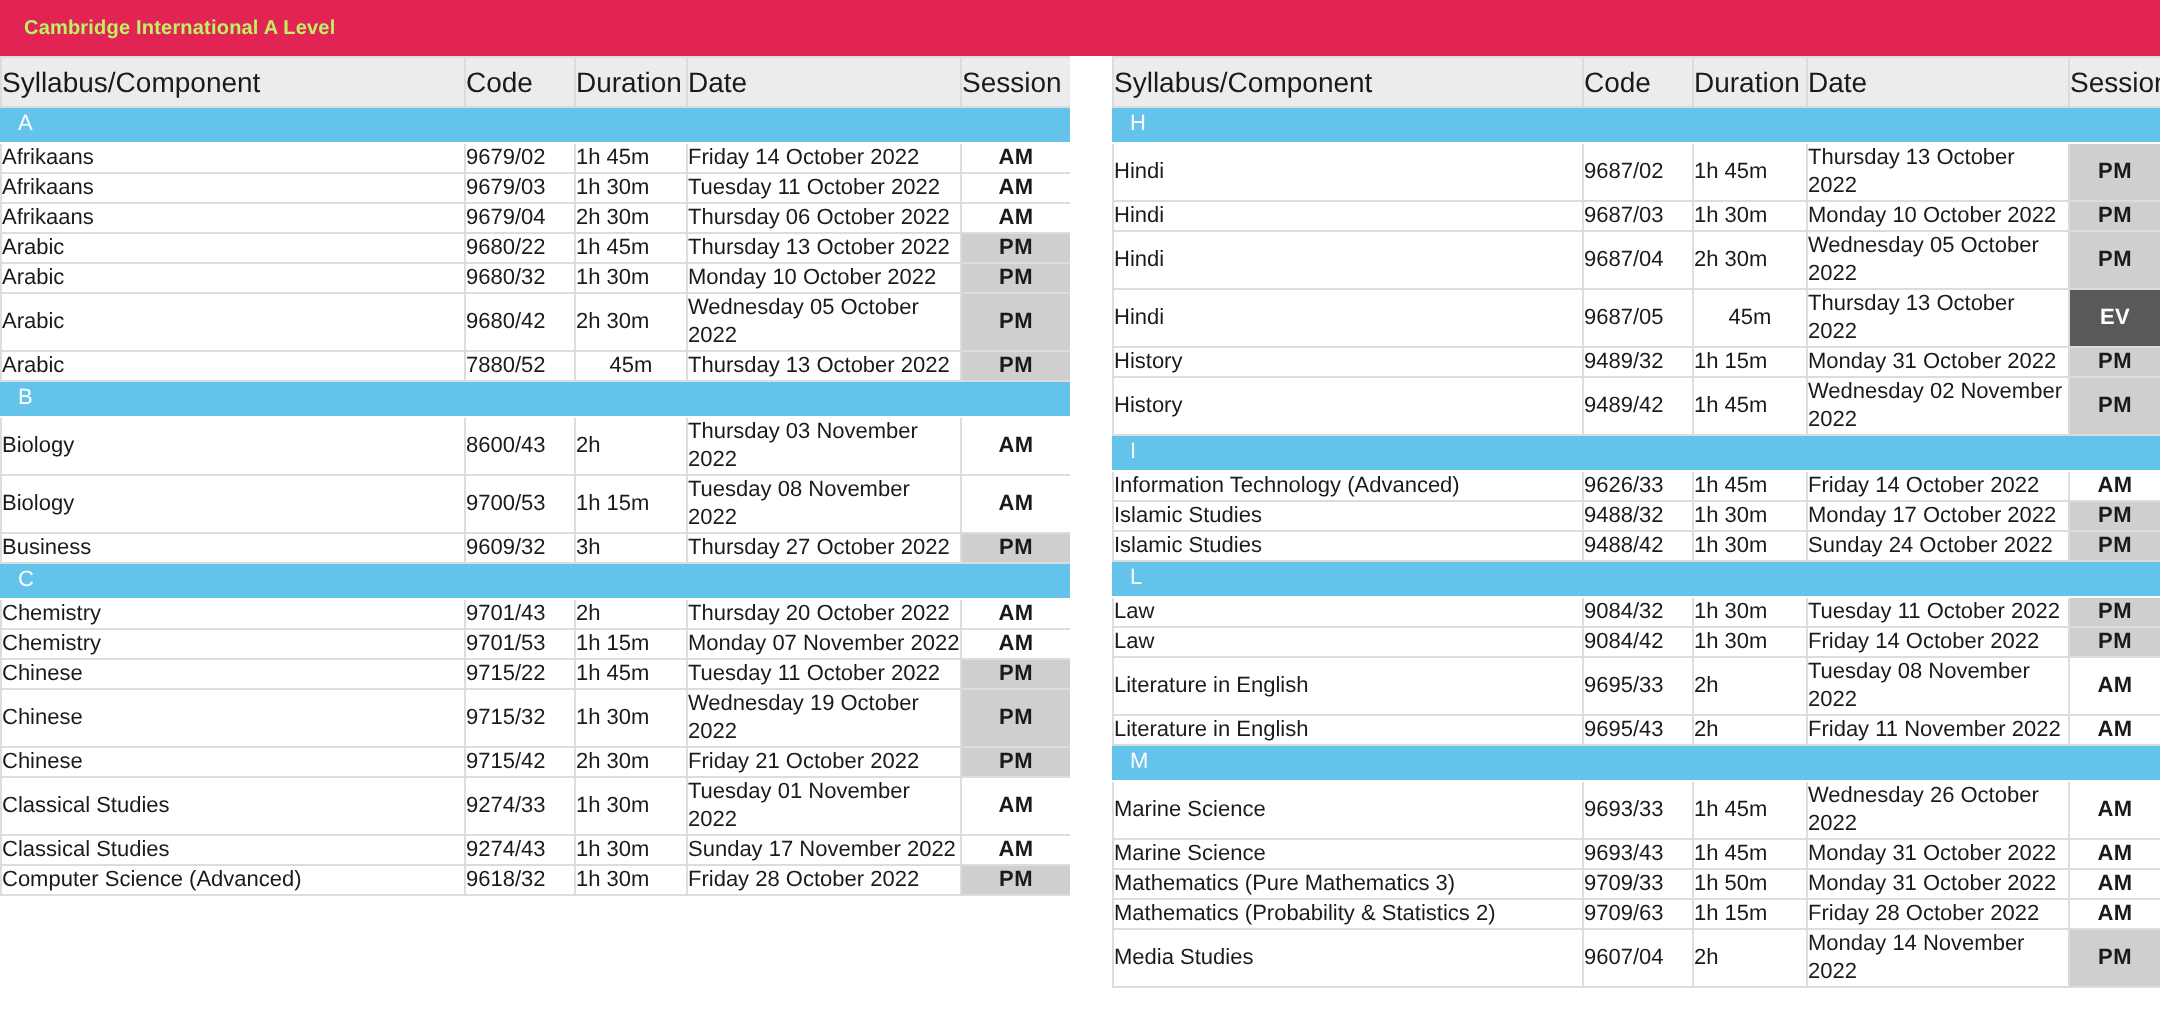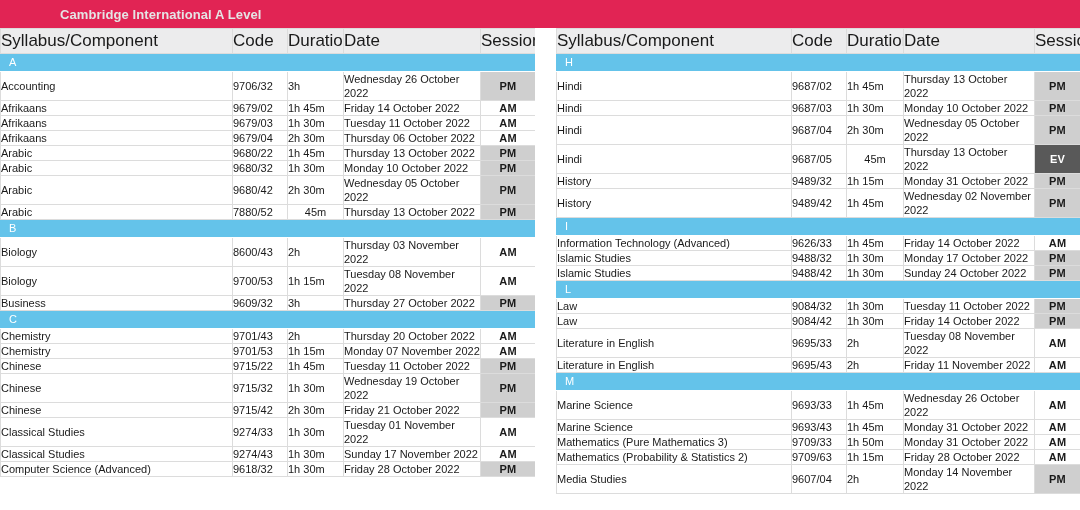--- a/index.html
+++ b/index.html
@@ -26,26 +26,25 @@
 
   
   .banner {
     height: 28px;
     background: #e12454;
     display: flex;
     align-items: center;
     padding: 0 12px;
   }
   .banner-title {
-    color: #e5e5e5;
-    font-size: 13px;
+    color: #bef264;
+    font-size: 10px;
     font-weight: bold;
     letter-spacing: 0.1px;
     white-space: nowrap;
-    margin-left: 48px;
   }
 
   
   .columns {
     display: flex;
     align-items: flex-start;
     height: 482px;
     overflow: hidden;
   }
   .col {
@@ -64,21 +63,21 @@
   table.sched td, table.sched th {
     border: 1px solid #dcdcdc;
     padding: 0;
   }
 
   
   thead th {
     background: #ececed;
     font-weight: normal;
     text-align: left;
-    font-size: 17px;
+    font-size: 14px;
     color: #1a1a1a;
     height: 25px;
     padding: 4px 7px;
     vertical-align: middle;
     border-top: none;
     border-bottom: 1px solid #d4d4d4;
     white-space: nowrap;
     overflow: hidden;
   }
 
@@ -164,27 +163,20 @@
             <th>Duration</th>
             <th>Date</th>
             <th>Session</th>
           </tr>
         </thead>
         <tbody id="left-body">
             <tr class="section">
               <td colspan="5">A</td>
             </tr>
             <tr>
-              <td class="c-name">Accounting</td>
-              <td class="c-code">9706/32</td>
-              <td class="c-dur">3h</td>
-              <td class="c-date">Wednesday 26 October 2022</td>
-              <td class="c-sess pm">PM</td>
-            </tr>
-            <tr>
               <td class="c-name">Afrikaans</td>
               <td class="c-code">9679/02</td>
               <td class="c-dur">1h 45m</td>
               <td class="c-date">Friday 14 October 2022</td>
               <td class="c-sess am">AM</td>
             </tr>
             <tr>
               <td class="c-name">Afrikaans</td>
               <td class="c-code">9679/03</td>
               <td class="c-dur">1h 30m</td>

